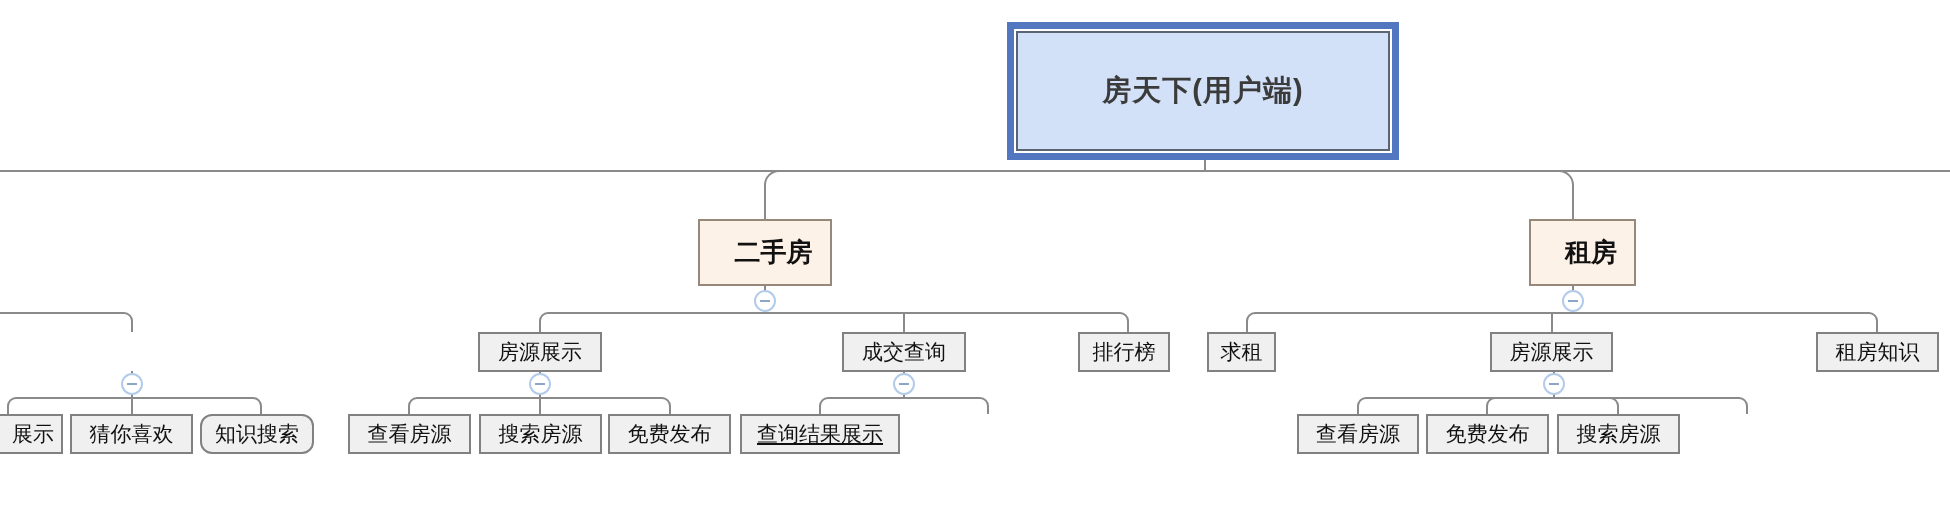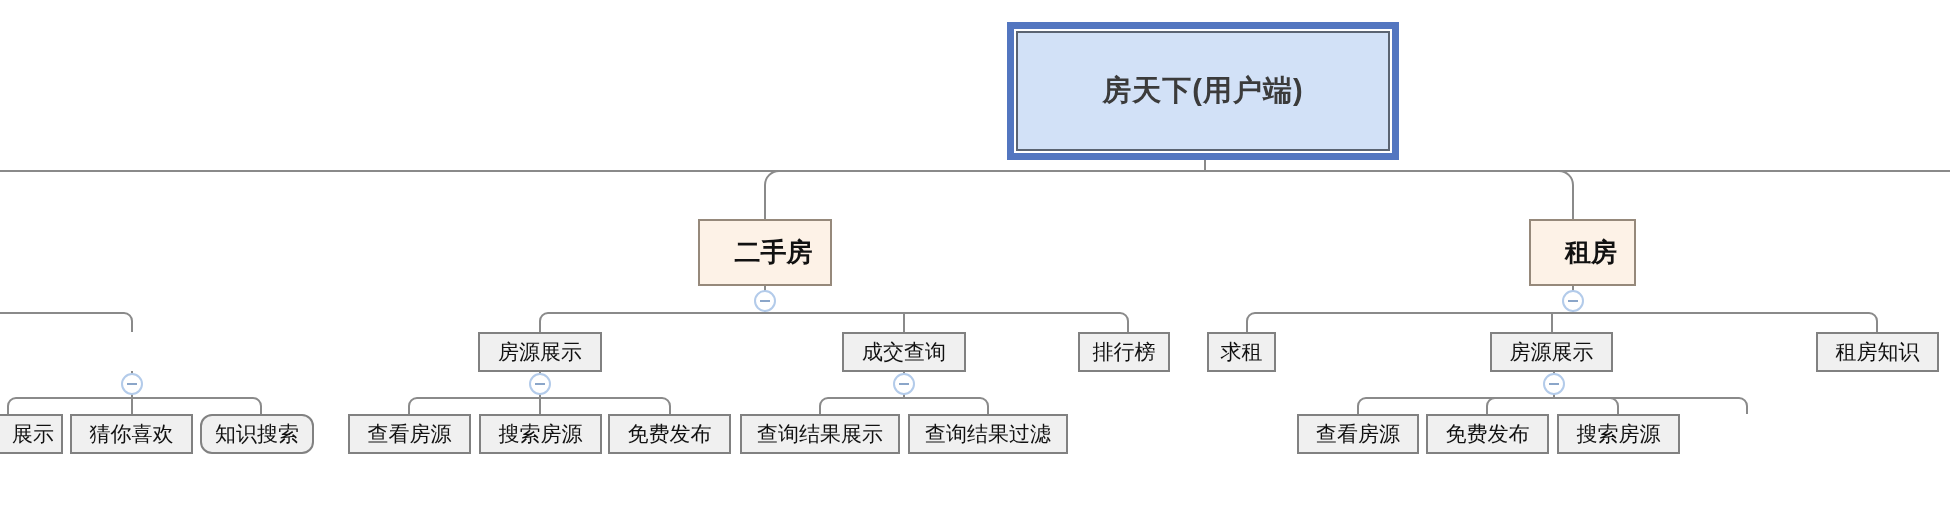--- a/index.html
+++ b/index.html
@@ -102,22 +102,21 @@
   <div class="node" style="left:1207px;top:332px;width:69px;height:40px;">求租</div>
   <div class="node" style="left:1490px;top:332px;width:123px;height:40px;">房源展示</div>
   <div class="node" style="left:1816px;top:332px;width:123px;height:40px;">租房知识</div>
 
   <div class="node partial" style="left:-58px;top:414px;width:121px;height:40px;">展示</div>
   <div class="node" style="left:70px;top:414px;width:123px;height:40px;text-align:center;">猜你喜欢</div>
   <div class="node" style="left:200px;top:414px;width:114px;height:40px;border-radius:12px;">知识搜索</div>
   <div class="node" style="left:348px;top:414px;width:123px;height:40px;">查看房源</div>
   <div class="node" style="left:479px;top:414px;width:123px;height:40px;">搜索房源</div>
   <div class="node" style="left:608px;top:414px;width:123px;height:40px;">免费发布</div>
-  <div class="node" style="left:740px;top:414px;width:160px;height:40px;">查询结果展示</div>
-  <div class="node" style="left:908px;top:414px;width:160px;height:40px;">查询结果过滤</div>
+  <div class="node" style="left:740px;top:414px;width:160px;height:40px;text-decoration:underline;">查询结果展示</div>
   <div class="node" style="left:1297px;top:414px;width:122px;height:40px;">查看房源</div>
   <div class="node" style="left:1426px;top:414px;width:123px;height:40px;">免费发布</div>
   <div class="node" style="left:1557px;top:414px;width:123px;height:40px;">搜索房源</div>
 
   <div class="collapse" style="left:754px;top:290px;">
     <span class="dash"></span>
   </div>
   <div class="collapse" style="left:1562px;top:290px;">
     <span class="dash"></span>
   </div>

